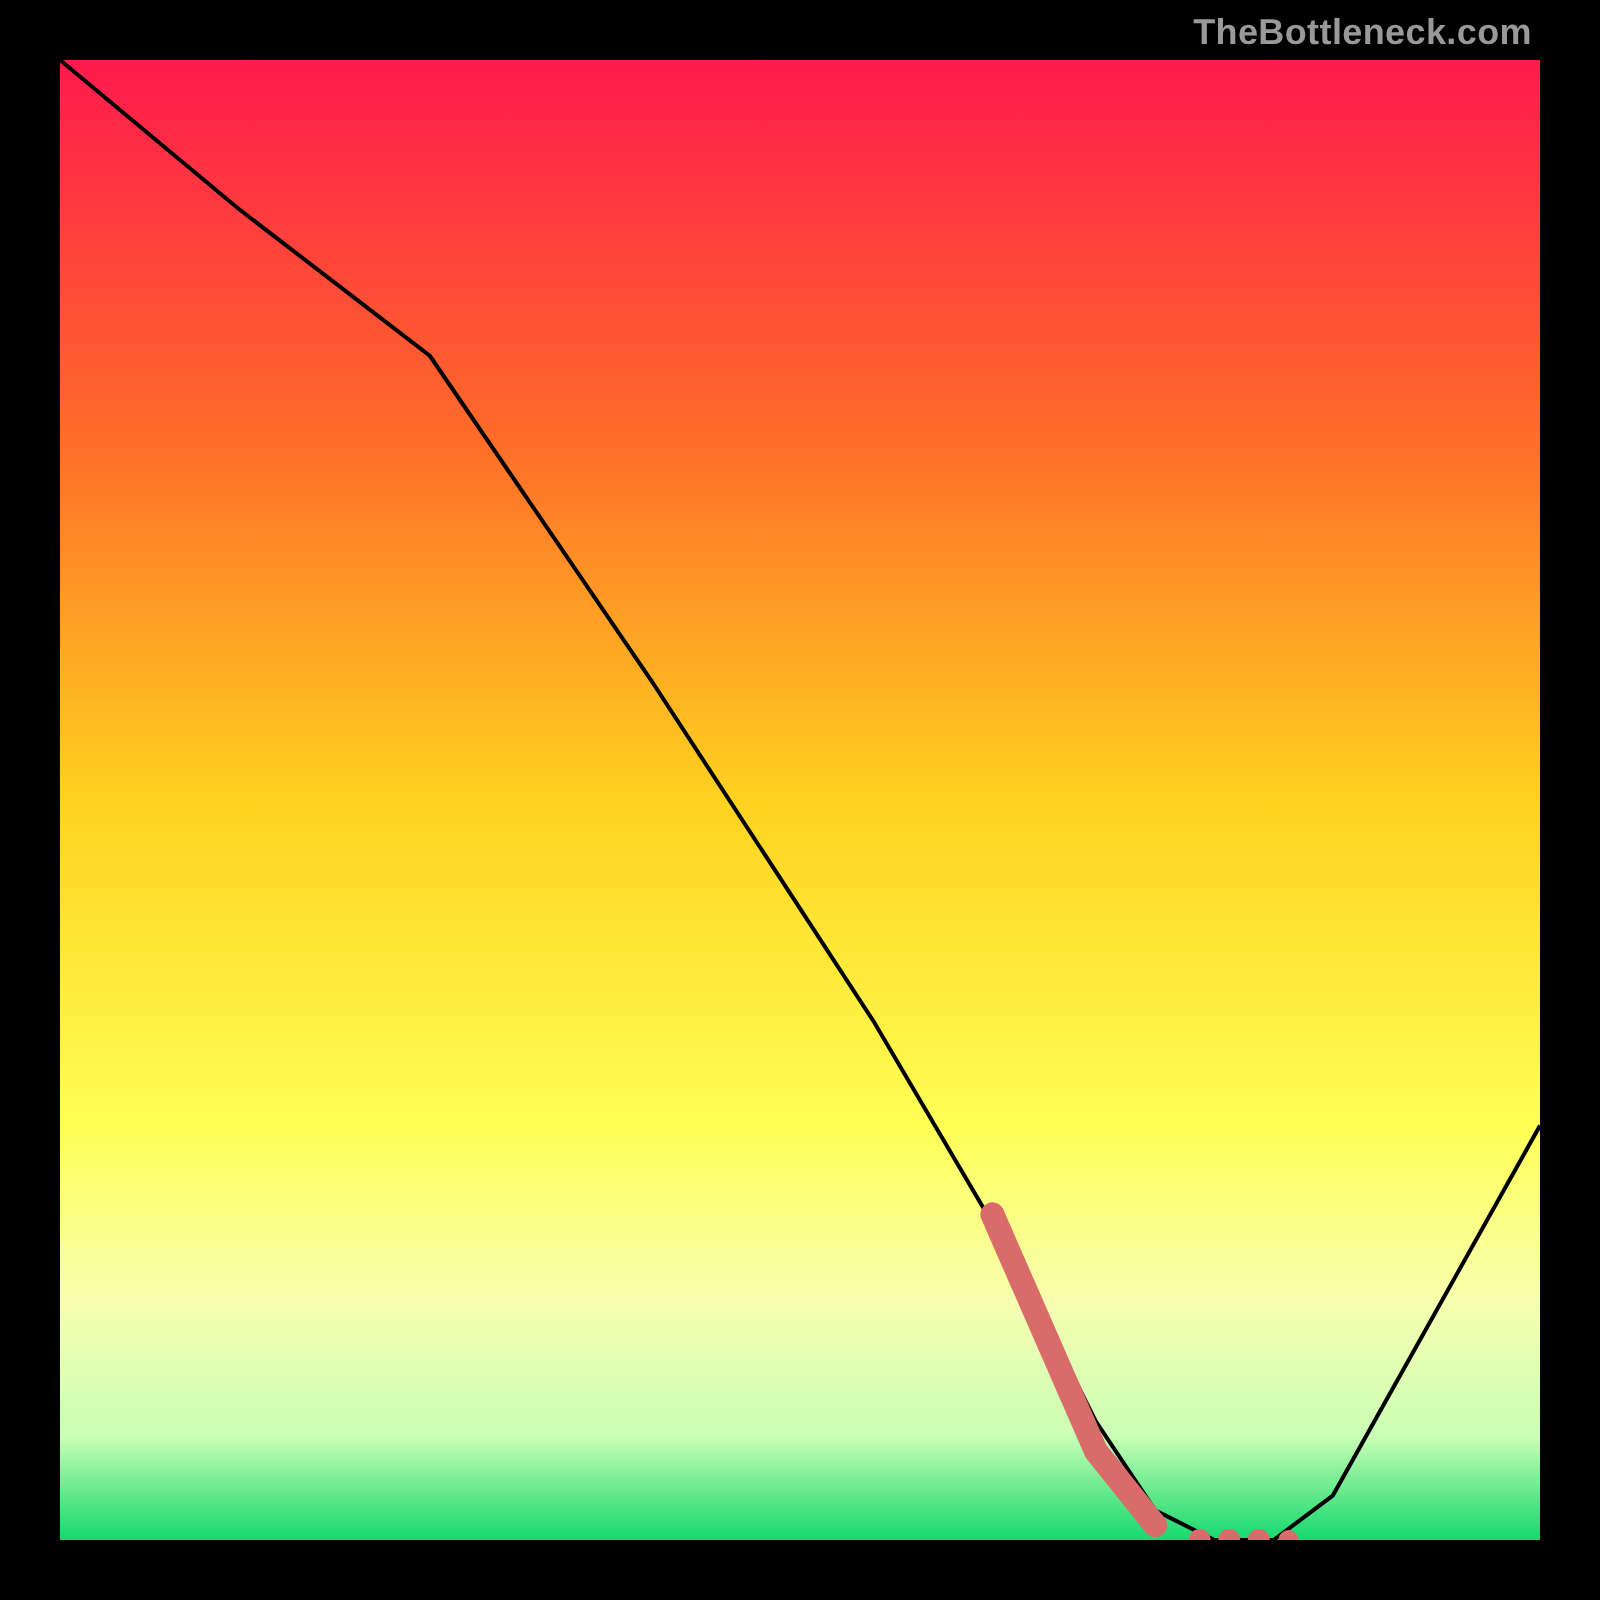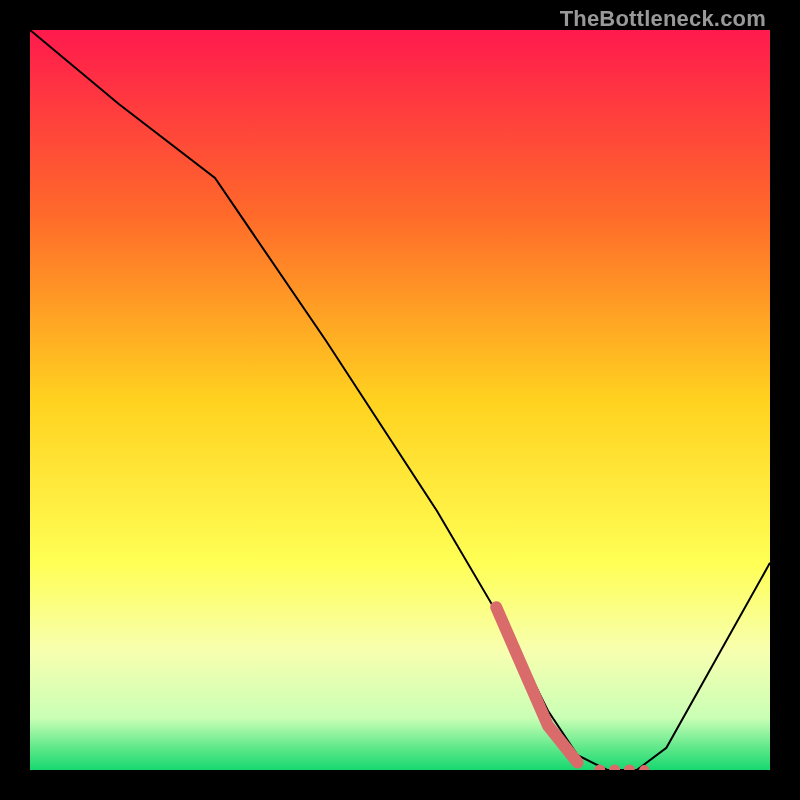--- a/index.html
+++ b/index.html
@@ -16,21 +16,21 @@
     left: 30px;
     top: 30px;
     width: 740px;
     height: 740px;
     box-sizing: border-box;
   }
   .watermark {
     position: absolute;
     top: 6px;
     right: 34px;
-    font-size: 22px;
+    font-size: 18px;
     font-weight: 600;
     color: #999;
     letter-spacing: 0.2px;
   }
   svg { display: block; }
 </style>
 </head>
 <body>
 
 <div class="watermark">TheBottleneck.com</div>

